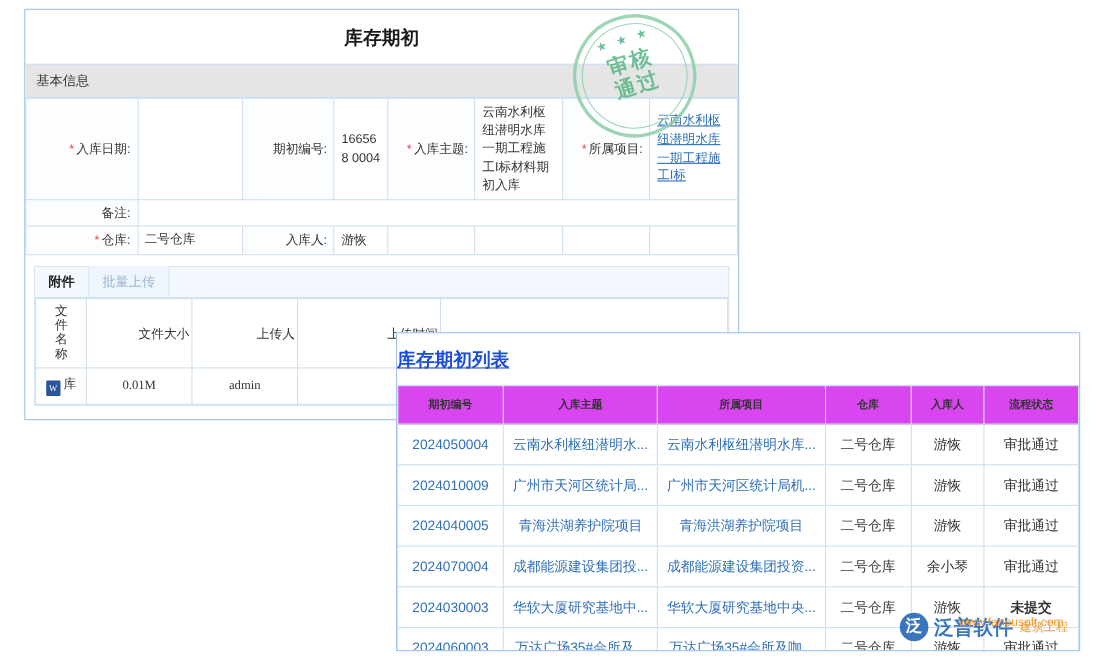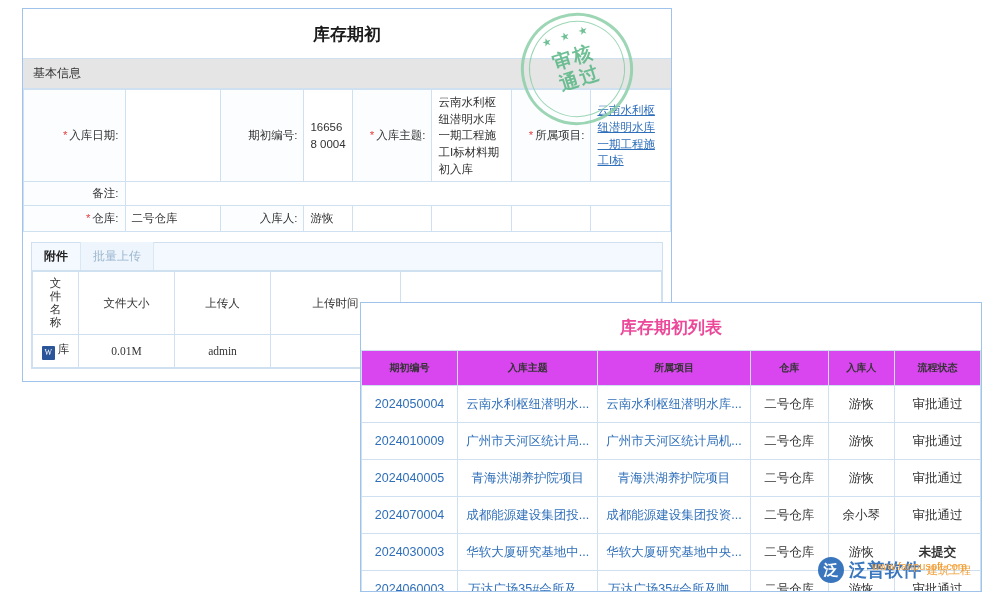--- a/index.html
+++ b/index.html
@@ -100,20 +100,21 @@
     table-layout: fixed;
   }
   table.attach th {
     border: 1px solid #cfe0f1;
     background: #ffffff;
     font-size: 11.5px;
     font-weight: normal;
     color: #333;
     height: 58px;
     padding: 2px;
+    text-align: right;
   }
   table.attach th.narrow span {
     display: block;
     width: 12px;
     margin: 0 auto;
     line-height: 1.15;
   }
   table.attach td {
     border: 1px solid #cfe0f1;
     font-size: 11.5px;
@@ -180,25 +181,25 @@
     left: 360px;
     top: 302px;
     width: 622px;
     height: 290px;
     background: #ffffff;
     border: 1px solid #9fc3ea;
     box-sizing: border-box;
     overflow: hidden;
   }
   .list-title {
-    text-align: center;
     font-size: 17px;
     font-weight: bold;
-    color: #ec4899;
+    color: #1d4ed8;
     padding: 13px 0 11px;
+    text-decoration: underline;
   }
   table.grid {
     width: 100%;
     border-collapse: collapse;
     table-layout: fixed;
   }
   table.grid th {
     background: #d946ef;
     border: 1px solid #cfe0f1;
     font-size: 10px;

